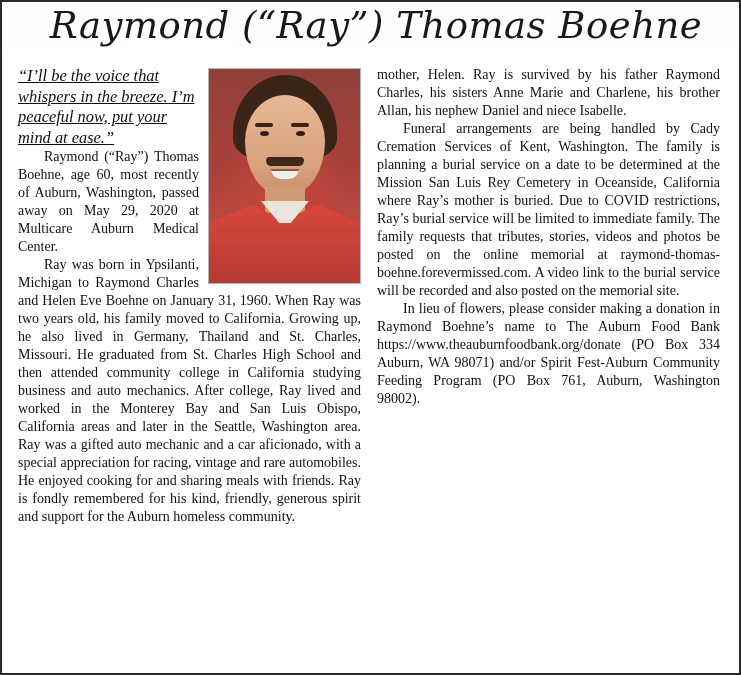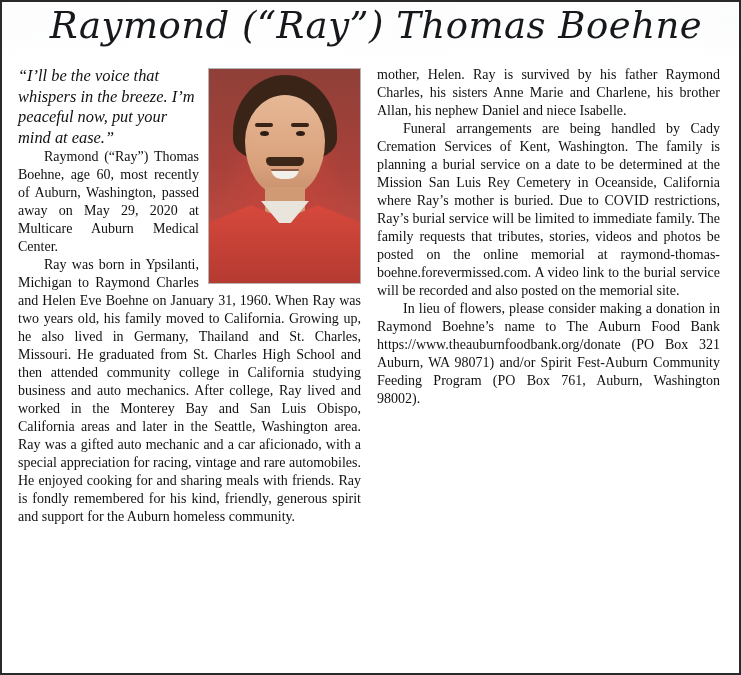--- a/index.html
+++ b/index.html
@@ -74,20 +74,21 @@
     text-justify: inter-word;
     color: #101010;
     hyphens: auto;
   }
   p.indent { text-indent: 26px; }
   .quote {
     font-style: italic;
     font-size: 16.4px;
     line-height: 20.6px;
     text-align: left;
+    text-decoration: underline;
   }
   .photo-wrap {
     float: right;
     width: 151px;
     height: 214px;
     margin: 2px 0 4px 9px;
     border: 1px solid #b4b4b4;
     overflow: hidden;
     background: #7e3b33;
     position: relative;
@@ -197,17 +198,17 @@
 
       <p class="quote">“I’ll be the voice that whispers in the breeze. I’m peaceful now, put your mind at ease.”</p>
       <p class="indent">Raymond (“Ray”) Thomas Boehne, age 60, most recently of Auburn, Washington, passed away on May 29, 2020 at Multicare Auburn Medical Center.</p>
       <p class="indent">Ray was born in Ypsilanti, Michigan to Raymond Charles and Helen Eve Boehne on January 31, 1960. When Ray was two years old, his family moved to California. Growing up, he also lived in Germany, Thailand and St. Charles, Missouri. He graduated from St. Charles High School and then attended community college in California studying business and auto mechanics. After college, Ray lived and worked in the Monterey Bay and San Luis Obispo, California areas and later in the Seattle, Washington area. Ray was a gifted auto mechanic and a car aficionado, with a special appreciation for racing, vintage and rare automobiles. He enjoyed cooking for and sharing meals with friends. Ray is fondly remembered for his kind, friendly, generous spirit and support for the Auburn homeless community.</p>
 
     </div>
 
     <div class="col">
       <p>mother, Helen. Ray is survived by his father Raymond Charles, his sisters Anne Marie and Charlene, his brother Allan, his nephew Daniel and niece Isabelle.</p>
       <p class="indent">Funeral arrangements are being handled by Cady Cremation Services of Kent, Washington. The family is planning a burial service on a date to be determined at the Mission San Luis Rey Cemetery in Oceanside, California where Ray’s mother is buried. Due to COVID restrictions, Ray’s burial service will be limited to immediate family. The family requests that tributes, stories, videos and photos be posted on the online memorial at raymond-thomas-boehne.forevermissed.com. A video link to the burial service will be recorded and also posted on the memorial site.</p>
-      <p class="indent">In lieu of flowers, please consider making a donation in Raymond Boehne’s name to The Auburn Food Bank https://www.theauburnfoodbank.org/donate (PO Box 321 Auburn, WA 98071) and/or Spirit Fest-Auburn Community Feeding Program (PO Box 761, Auburn, Washington 98002).</p>
+      <p class="indent">In lieu of flowers, please consider making a donation in Raymond Boehne’s name to The Auburn Food Bank https://www.theauburnfoodbank.org/donate (PO Box 334 Auburn, WA 98071) and/or Spirit Fest-Auburn Community Feeding Program (PO Box 761, Auburn, Washington 98002).</p>
     </div>
 
   </div>
 </div>
 
 </body></html>

